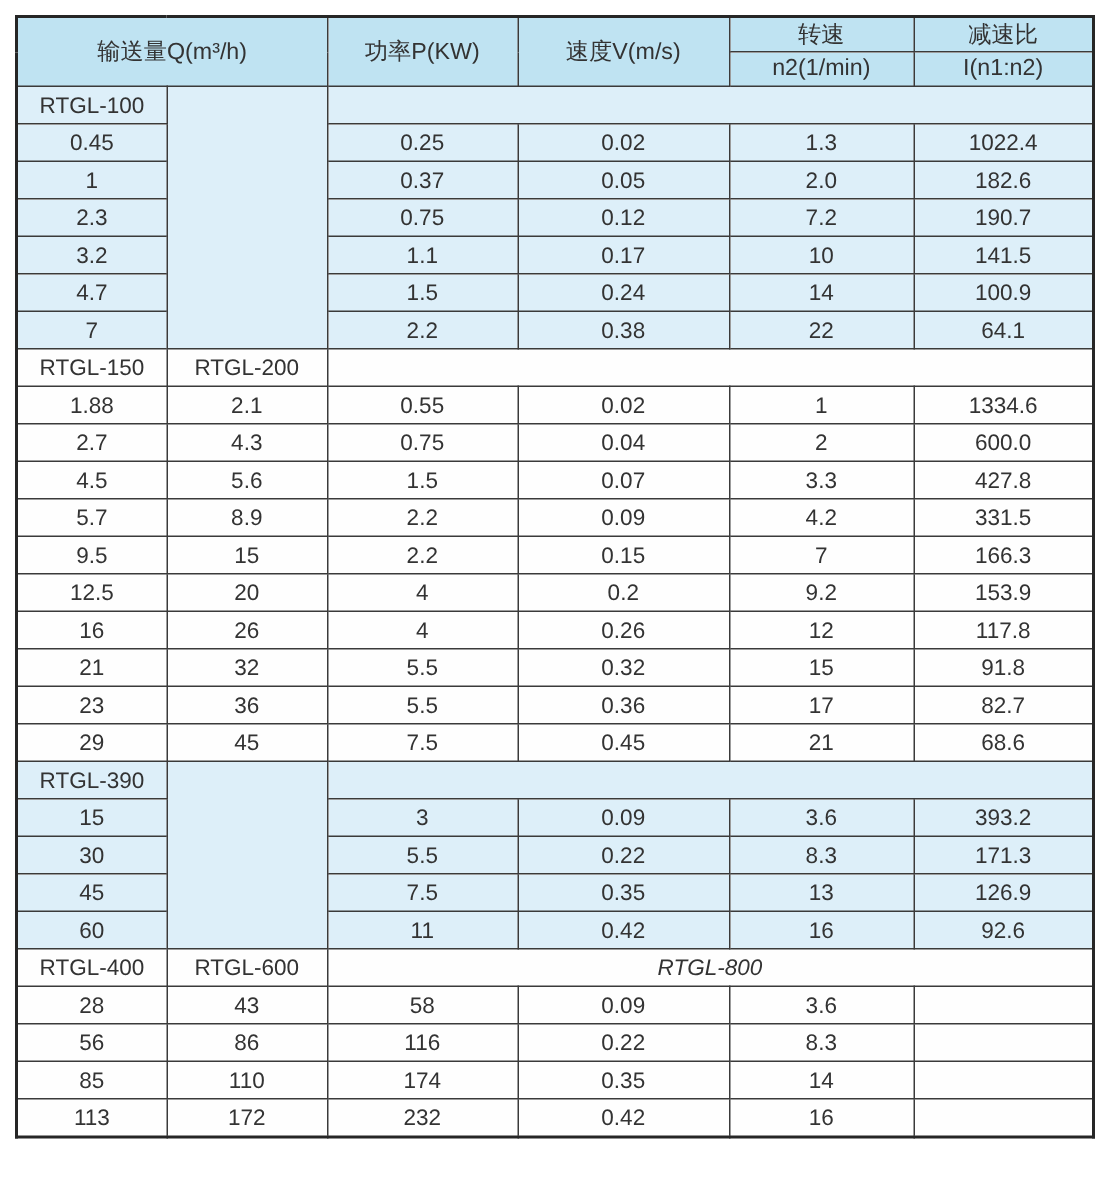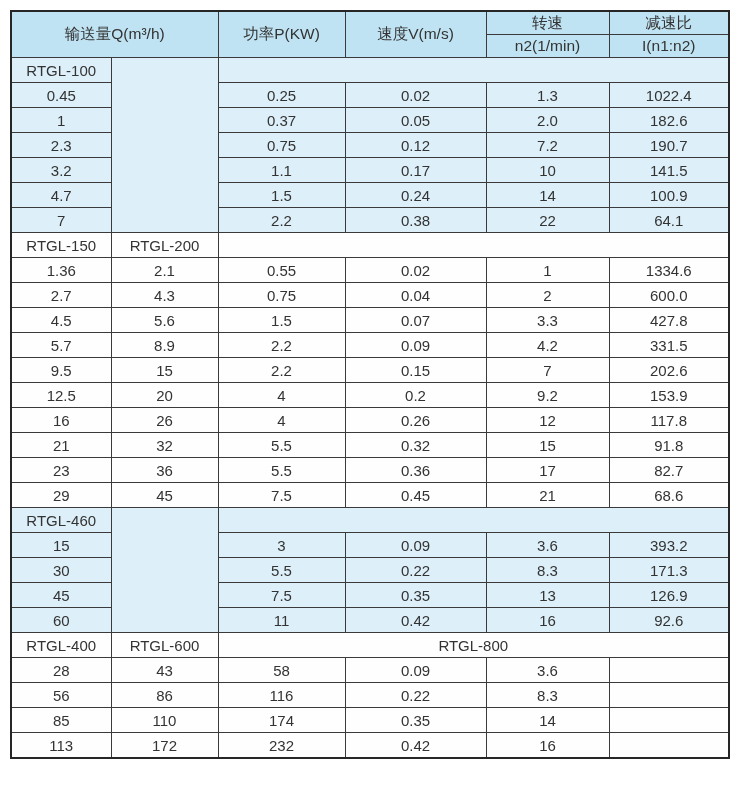--- a/index.html
+++ b/index.html
@@ -36,20 +36,21 @@
   }
   tr.hdr td{
     background:var(--header-bg);
     height:22px;
     font-size:15.5px;
   }
   tr.tint td{background:var(--tint-bg);}
   td.label-left{
     text-align:left;
     padding-left:36px;
+    font-style:italic;
   }
 </style>
 </head>
 <body>
 
 <div class="table-wrap">
   <table class="spec">
     <colgroup>
       <col style="width:100px">
       <col style="width:107px">
@@ -116,21 +117,21 @@
           <td>0.38</td>
           <td>22</td>
           <td>64.1</td>
         </tr>
         <tr>
           <td>RTGL-150</td>
           <td>RTGL-200</td>
           <td colspan="4"></td>
         </tr>
         <tr>
-          <td>1.36</td>
+          <td>1.88</td>
           <td>2.1</td>
           <td>0.55</td>
           <td>0.02</td>
           <td>1</td>
           <td>1334.6</td>
         </tr>
         <tr>
           <td>2.7</td>
           <td>4.3</td>
           <td>0.75</td>
@@ -153,21 +154,21 @@
           <td>0.09</td>
           <td>4.2</td>
           <td>331.5</td>
         </tr>
         <tr>
           <td>9.5</td>
           <td>15</td>
           <td>2.2</td>
           <td>0.15</td>
           <td>7</td>
-          <td>202.6</td>
+          <td>166.3</td>
         </tr>
         <tr>
           <td>12.5</td>
           <td>20</td>
           <td>4</td>
           <td>0.2</td>
           <td>9.2</td>
           <td>153.9</td>
         </tr>
         <tr>
@@ -196,21 +197,21 @@
         </tr>
         <tr>
           <td>29</td>
           <td>45</td>
           <td>7.5</td>
           <td>0.45</td>
           <td>21</td>
           <td>68.6</td>
         </tr>
         <tr class="tint">
-          <td>RTGL-460</td>
+          <td>RTGL-390</td>
           <td rowspan="5"></td>
           <td colspan="4"></td>
         </tr>
         <tr class="tint">
           <td>15</td>
           <td>3</td>
           <td>0.09</td>
           <td>3.6</td>
           <td>393.2</td>
         </tr>

